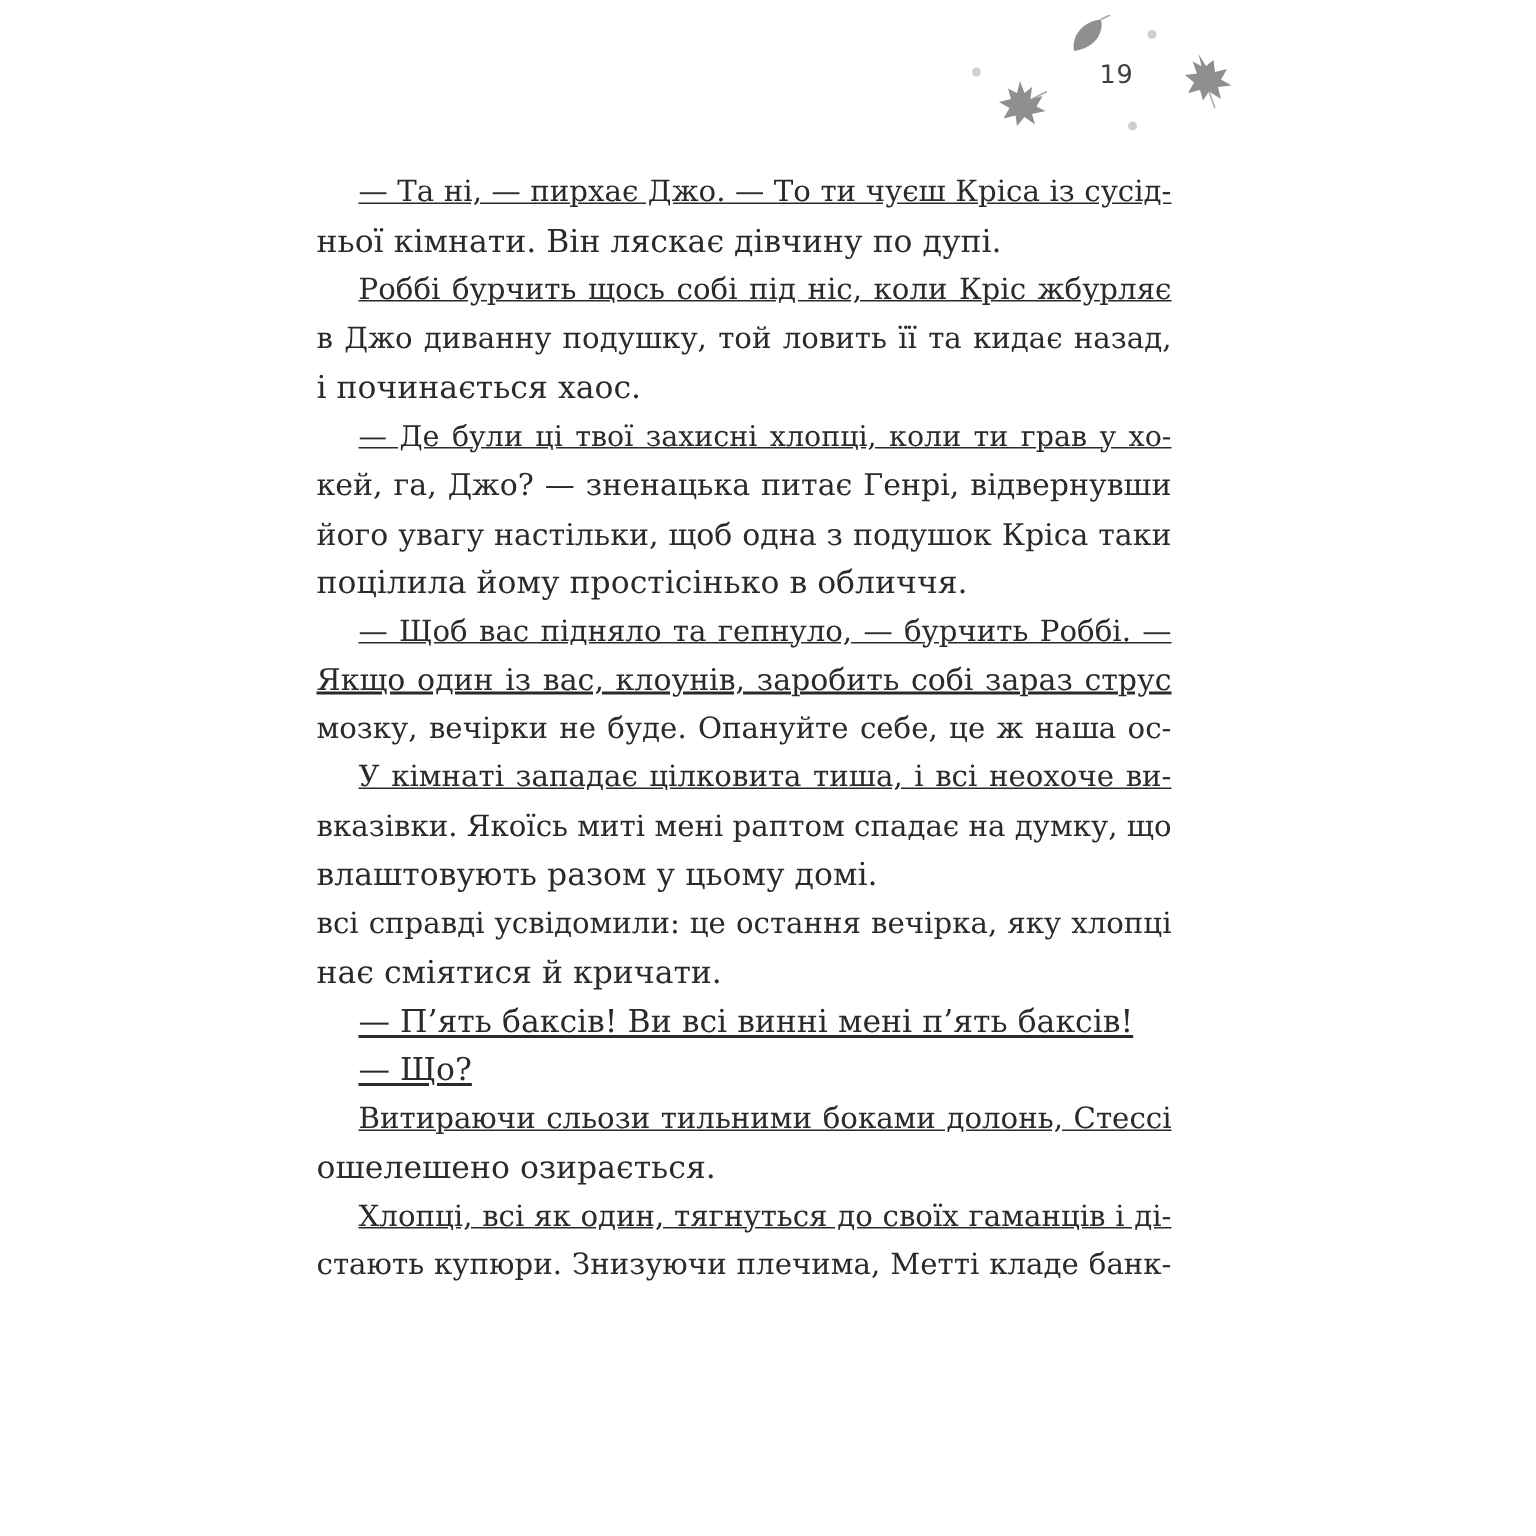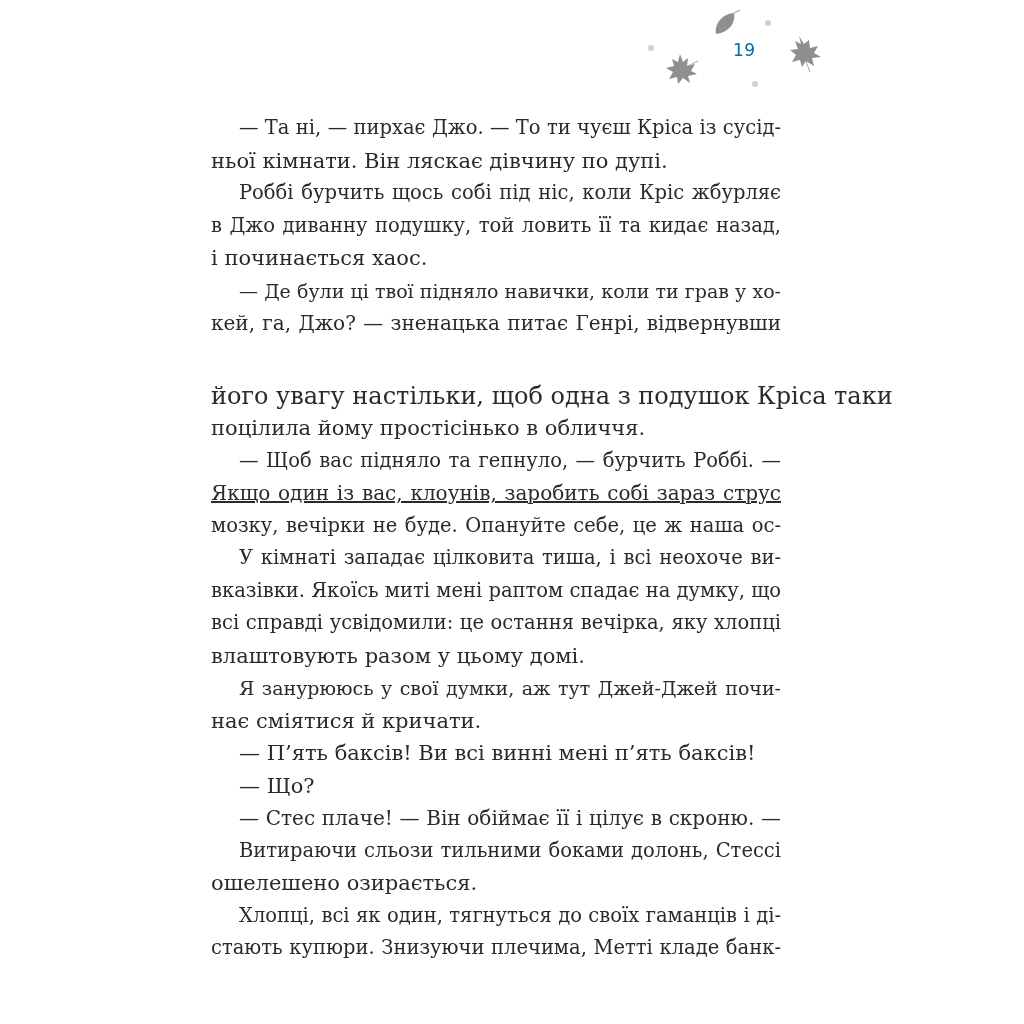--- a/index.html
+++ b/index.html
@@ -1,25 +1,25 @@
 <!DOCTYPE html>
 <html><head>
 <meta charset="utf-8">
 <style>
   html, body { margin: 0; padding: 0; background: #ffffff; }
   body { width: 1024px; height: 1024px; position: relative; overflow: hidden; }
   .page { position: absolute; left: 0; top: 0; width: 1024px; height: 1024px; background: #fff; }
   .header { position: absolute; left: 640px; top: 0; width: 190px; height: 100px; }
-  .page-num { position: absolute; left: 733px; top: 40px; font-family: "DejaVu Sans", sans-serif; font-size: 17px; color: #0369a1; letter-spacing: 0.5px; }
+  .page-num { position: absolute; left: 733px; top: 40px; font-family: "DejaVu Sans", sans-serif; font-size: 17px; color: #404040; letter-spacing: 0.5px; }
   .deco { position: absolute; }
   .dot { position: absolute; width: 6px; height: 6px; border-radius: 50%; background: #d0d0d0; }
   .body-text { position: absolute; left: 211px; top: 112px; width: 570px; font-family: "DejaVu Serif", "Liberation Serif", serif; font-size: 21px; color: #2a2a2a; }
   .line { height: 32.5px; line-height: 32.5px; white-space: nowrap; text-align: justify; text-align-last: justify; overflow: visible; }
   .line.last { text-align-last: left; }
-  .line.indent { padding-left: 28px; }
+  .line.indent { padding-left: 28px; text-decoration: underline; }
 </style>
 </head>
 <body>
 
 <div class="page">
 
   <div class="header">
 
     <svg class="deco" style="left:72px;top:10px" width="36" height="26" viewBox="0 0 36 26">
       <path d="M4 24 C 2 14, 10 4, 22 3 C 24 12, 18 22, 4 24 Z" fill="#8f8f8f"></path>
@@ -41,34 +41,32 @@
   </div>
 
   <div class="page-num">19</div>
 
   <div class="body-text" id="body-text">
       <div class="line indent" style="font-size: 19.5px;">— Та ні, — пирхає Джо. — То ти чуєш Кріса із сусід-</div>
       <div class="line last">ньої кімнати. Він ляскає дівчину по дупі.</div>
       <div class="line indent" style="font-size: 19.5px;">Роббі бурчить щось собі під ніс, коли Кріс жбурляє</div>
       <div class="line" style="font-size: 19.5px;">в Джо диванну подушку, той ловить її та кидає назад,</div>
       <div class="line last">і починається хаос.</div>
-      <div class="line indent" style="font-size: 19px;">— Де були ці твої підняло навички, коли ти грав у хо-</div>
+      <div class="line indent" style="font-size: 19px;">— Де були ці твої захисні хлопці, коли ти грав у хо-</div>
       <div class="line" style="font-size: 20px;">кей, га, Джо? — зненацька питає Генрі, відвернувши</div>
-      <div class="line" style="font-size: 24px; margin-top: 40px;">його увагу настільки, щоб одна з подушок Кріса таки</div>
+      <div class="line" style="font-size: 20px;">його увагу настільки, щоб одна з подушок Кріса таки</div>
       <div class="line last">поцілила йому простісінько в обличчя.</div>
       <div class="line indent" style="font-size: 19.5px;">— Щоб вас підняло та гепнуло, — бурчить Роббі. —</div>
       <div class="line" style="font-size: 20px; text-decoration: underline;">Якщо один із вас, клоунів, заробить собі зараз струс</div>
       <div class="line" style="font-size: 19.5px;">мозку, вечірки не буде. Опануйте себе, це ж наша ос-</div>
       <div class="line indent" style="font-size: 19.5px;">У кімнаті западає цілковита тиша, і всі неохоче ви-</div>
       <div class="line" style="font-size: 19.5px;">вказівки. Якоїсь миті мені раптом спадає на думку, що</div>
+      <div class="line last">влаштовують разом у цьому домі.</div>
       <div class="line" style="font-size: 19.5px;">всі справді усвідомили: це остання вечірка, яку хлопці</div>
-      <div class="line last">влаштовують разом у цьому домі.</div>
-      <div class="line indent" style="font-size: 19px;">Я занурююсь у свої думки, аж тут Джей-Джей почи-</div>
       <div class="line last">нає сміятися й кричати.</div>
       <div class="line indent last">— П’ять баксів! Ви всі винні мені п’ять баксів!</div>
       <div class="line indent last">— Що?</div>
-      <div class="line indent" style="font-size: 20px;">— Стес плаче! — Він обіймає її і цілує в скроню. —</div>
       <div class="line indent" style="font-size: 19.5px;">Витираючи сльози тильними боками долонь, Стессі</div>
       <div class="line last">ошелешено озирається.</div>
       <div class="line indent" style="font-size: 19.5px;">Хлопці, всі як один, тягнуться до своїх гаманців і ді-</div>
       <div class="line" style="font-size: 19.5px;">стають купюри. Знизуючи плечима, Метті кладе банк-</div>
     </div>
 </div>
 
 </body></html>

